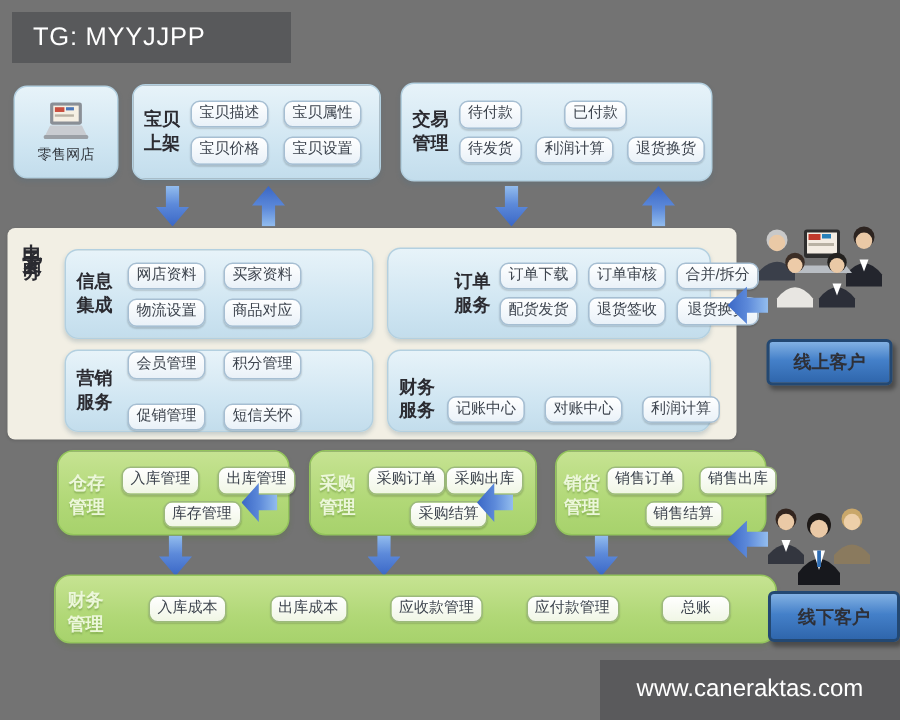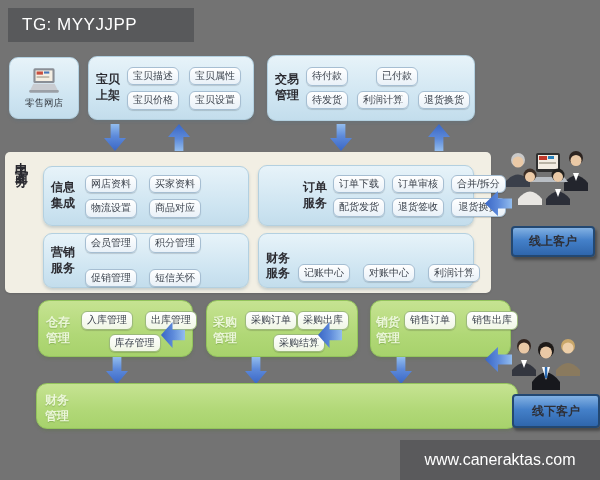--- a/index.html
+++ b/index.html
@@ -223,29 +223,39 @@
 
   <div class="ar ar-left" style="left:318px;top:322px;width:24px;height:26px;"></div>
 
   <div class="greenbox" style="left:342px;top:300px;width:141px;height:57px;">
     <div class="gtitle" style="left:5px;top:14px;">销货管理</div>
     <div class="col" style="margin-left:30px;padding:10px 3px;gap:4px;">
       <div class="row" style="gap:10px;">
         <button class="pill">销售订单</button>
         <button class="pill">销售出库</button>
       </div>
+      <div class="row" style="justify-content:center;">
+        <button class="pill">销售结算</button>
+      </div>
     </div>
   </div>
 
   <div class="ar ar-down" style="left:106px;top:357px;width:22px;height:27px;"></div>
   <div class="ar ar-down" style="left:245px;top:357px;width:22px;height:27px;"></div>
   <div class="ar ar-down" style="left:390px;top:357px;width:22px;height:27px;"></div>
 
   <div class="greenbox" style="left:8px;top:383px;width:482px;height:46px;">
     <div class="gtitle" style="left:8px;top:9px;">财务管理</div>
+    <div class="row" style="height:100%;margin-left:62px;margin-right:30px;justify-content:space-between;">
+      <button class="pill">入库成本</button>
+      <button class="pill">出库成本</button>
+      <button class="pill">应收款管理</button>
+      <button class="pill">应付款管理</button>
+      <button class="pill" style="padding:2px 12px;">总账</button>
+    </div>
   </div>
 
   <div class="iconwrap" style="left:502px;top:330px;">
     <svg width="88" height="62" viewBox="0 0 88 62">
       <circle cx="22" cy="16" r="7" fill="#33251f"></circle>
       <circle cx="22" cy="18" r="5.5" fill="#eac9a6"></circle>
       <path d="M10 40 Q22 26 34 40 L34 46 L10 46 Z" fill="#33363f"></path>
       <path d="M19 30 L25 30 L22 38 Z" fill="#ffffff"></path>
       <circle cx="66" cy="16" r="7" fill="#c9a76a"></circle>
       <circle cx="66" cy="18" r="5.5" fill="#edcfa9"></circle>

